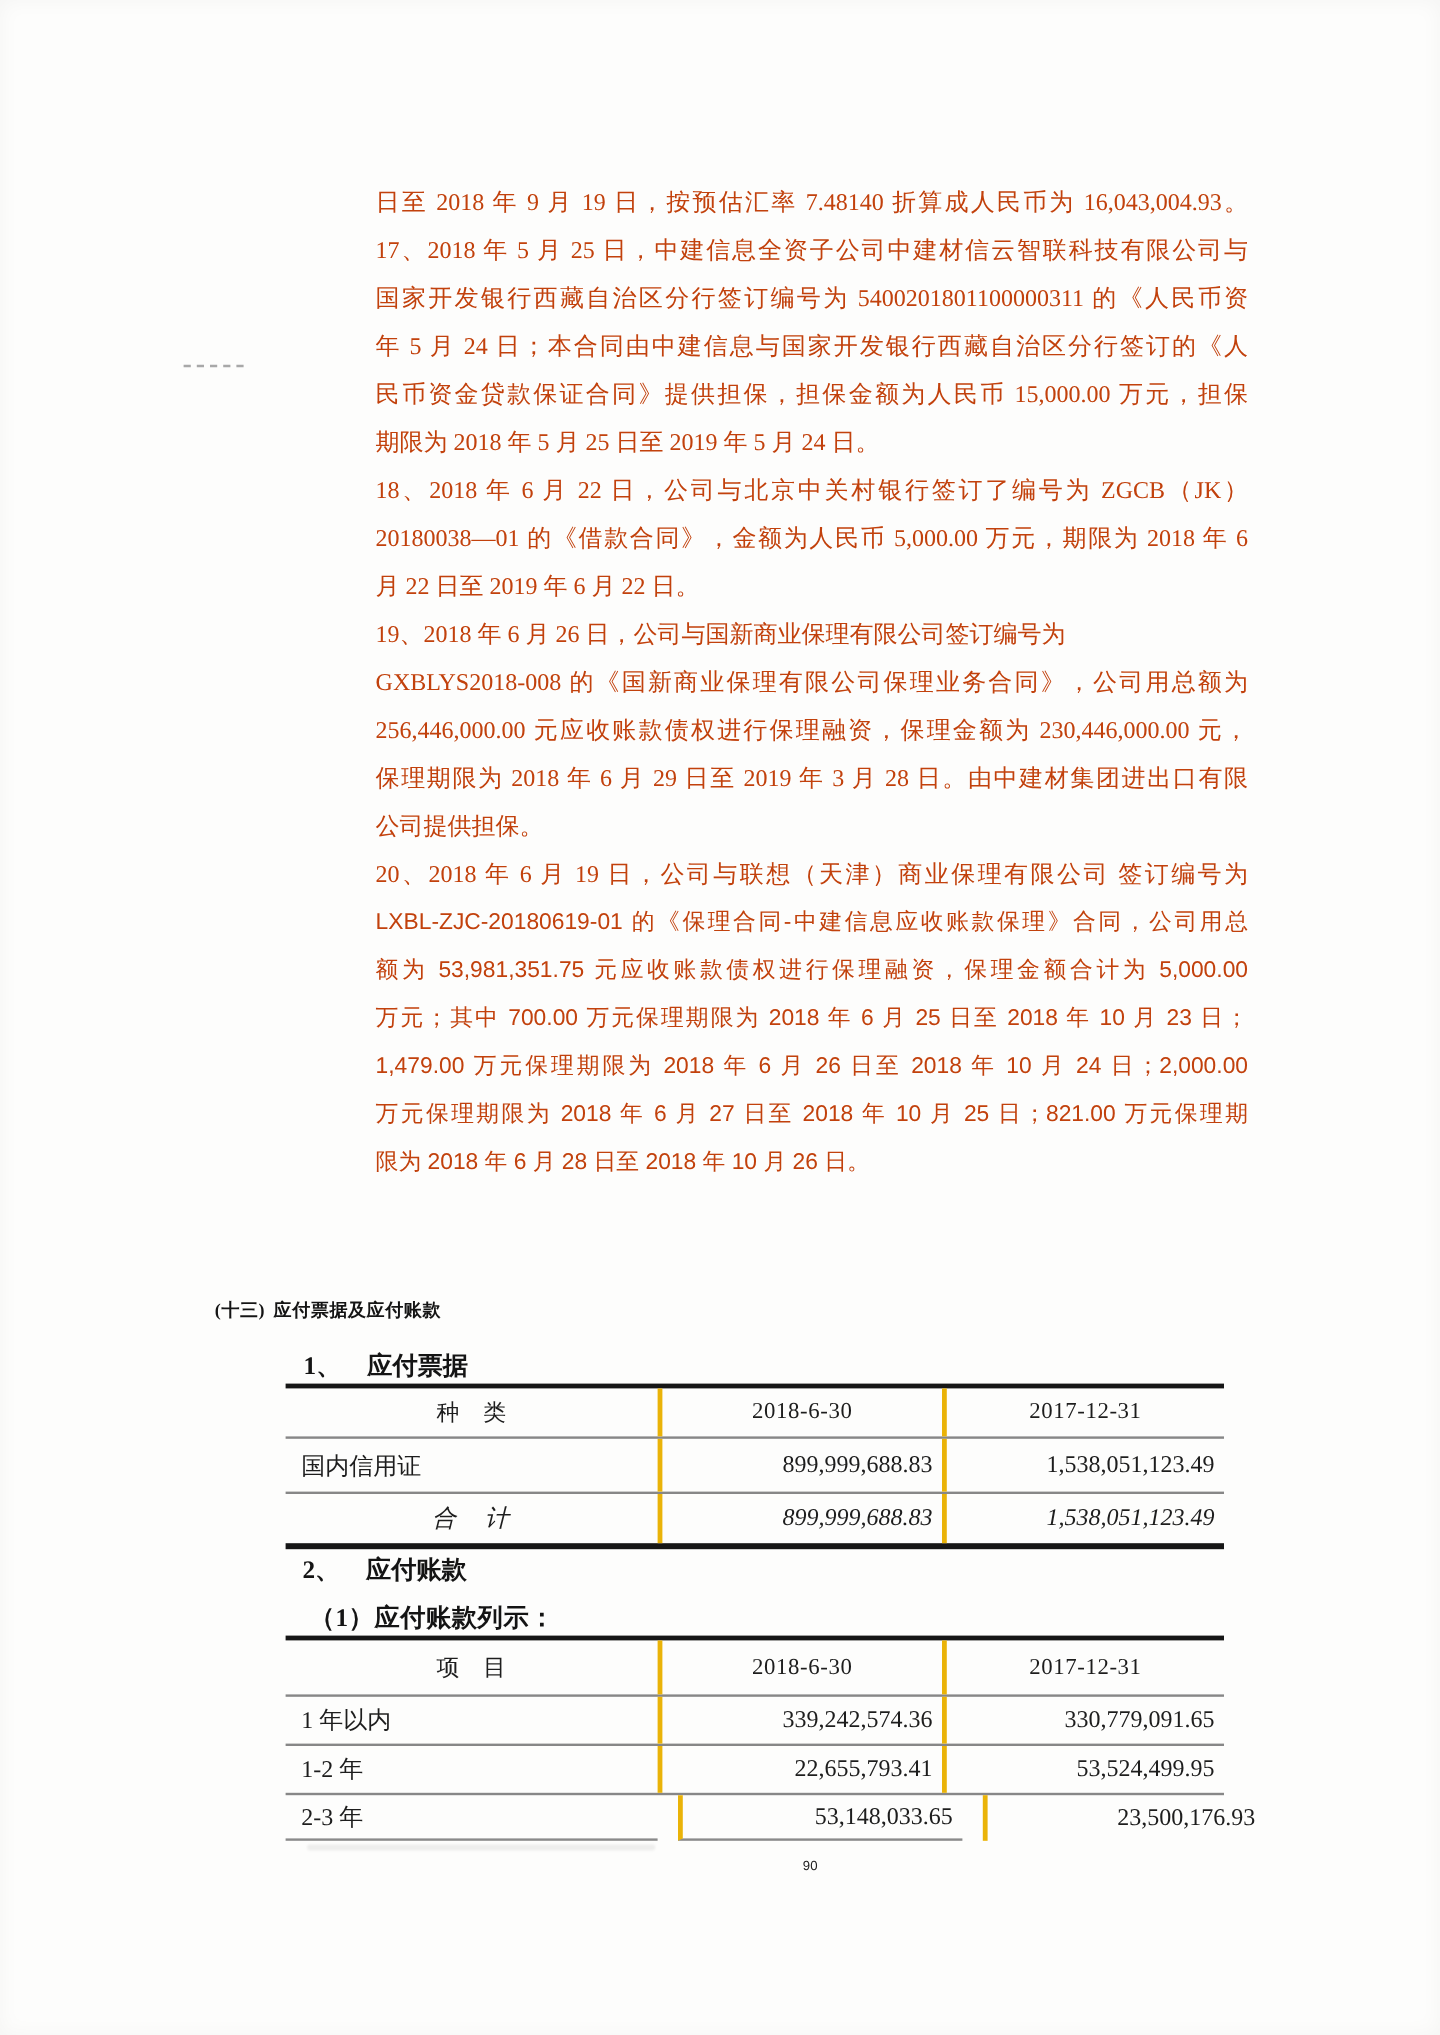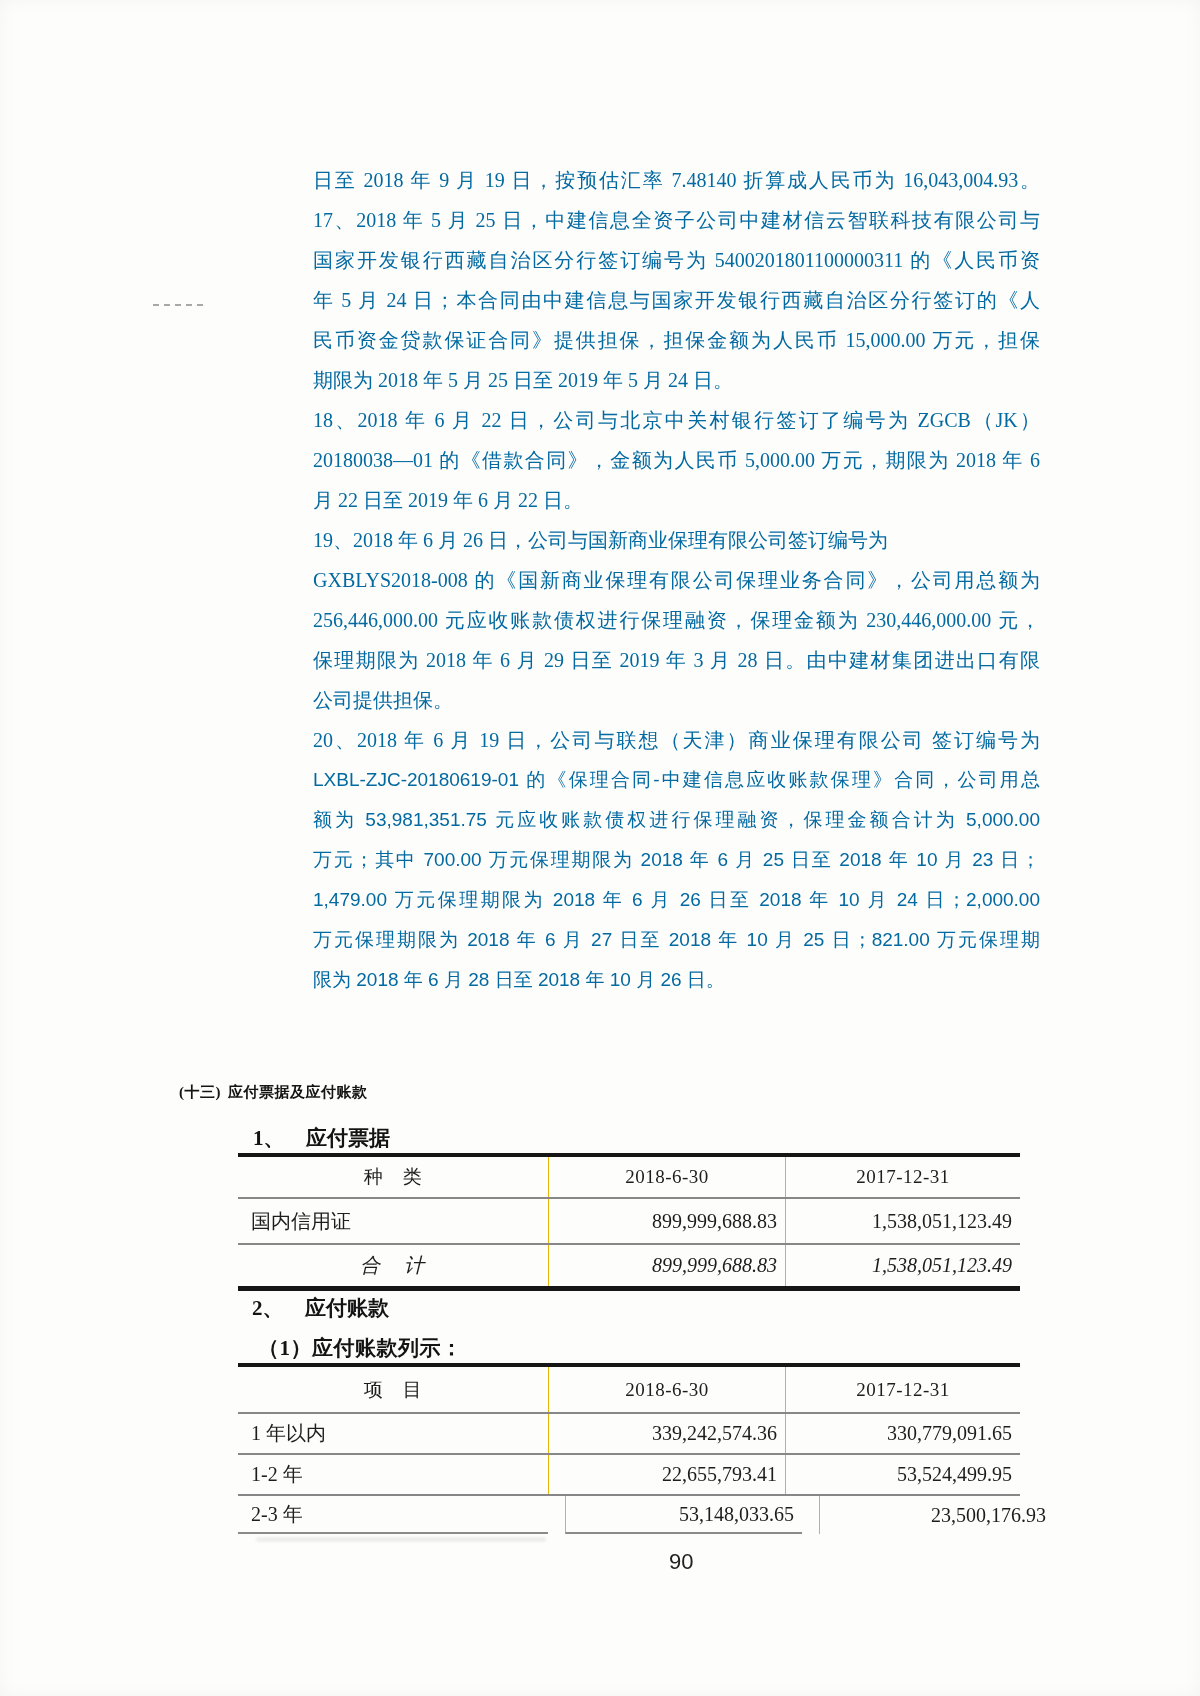--- a/index.html
+++ b/index.html
@@ -20,22 +20,22 @@
     content:""; position:absolute; inset:0; pointer-events:none;
     box-shadow: inset 0 0 18px rgba(0,0,0,0.04);
   }
 
   .margin-mark {
     position: absolute; left: 153px; top: 304px; width: 50px; height: 0;
     border-top: 2px dashed #a8a8a8;
   }
 
   .body-text {
-    position: absolute; left: 313px; top: 160px; width: 727px;
-    font-size: 20px; color: #0369a1;
+    position: absolute; left: 313px; top: 149px; width: 727px;
+    font-size: 20px; color: #c2410c;
   }
   .body-text .line {
     height: 40px; line-height: 40px;
     overflow: hidden; white-space: normal;
   }
   .body-text .line.j {
     text-align: justify;
     text-align-last: justify;
   }
   .body-text .line.sans {
@@ -70,21 +70,21 @@
 
   .trow {
     display: grid;
     grid-template-columns: 310px 237px 235px;
   }
   .trow.sep { border-bottom: 2px solid #878787; }
   .tcell {
     display: flex; align-items: center;
     overflow: hidden;
   }
-  .tcell.c1, .tcell.c2 { border-left: 1px solid #eab308; }
+  .tcell.c1, .tcell.c2 { border-left: 4px solid #eab308; }
   .tcell.head { justify-content: center; font-size: 19px; letter-spacing: 0.5px; }
   .tcell.label { justify-content: flex-start; padding-left: 13px; }
   .tcell.label.center { justify-content: center; padding-left: 0; letter-spacing: 2px; }
   .tcell.num { justify-content: flex-end; padding-right: 8px; }
 
   #table1 .trow.thead { height: 40px; }
   #table1 .trow.r0 { height: 44px; }
   #table1 .trow.r1 { height: 41px; font-style: italic; }
 
   #table2 .trow.thead { height: 45px; }
@@ -96,21 +96,21 @@
 
   .scan-smudge {
     position: absolute; left: 256px; top: 1537px; width: 290px; height: 5px;
     background: rgba(110,110,110,0.10);
     filter: blur(1px); border-radius: 2px;
   }
 
   .page-footer {
     position: absolute; left: 669px; top: 1549px;
     font-family: "Liberation Sans", "DejaVu Sans", sans-serif;
-    font-size: 22px; color: #222;
+    font-size: 11px; color: #222;
   }
 </style>
 </head>
 <body>
 
 <div class="page">
 
   <div class="margin-mark"></div>
 
   <div class="body-text">

